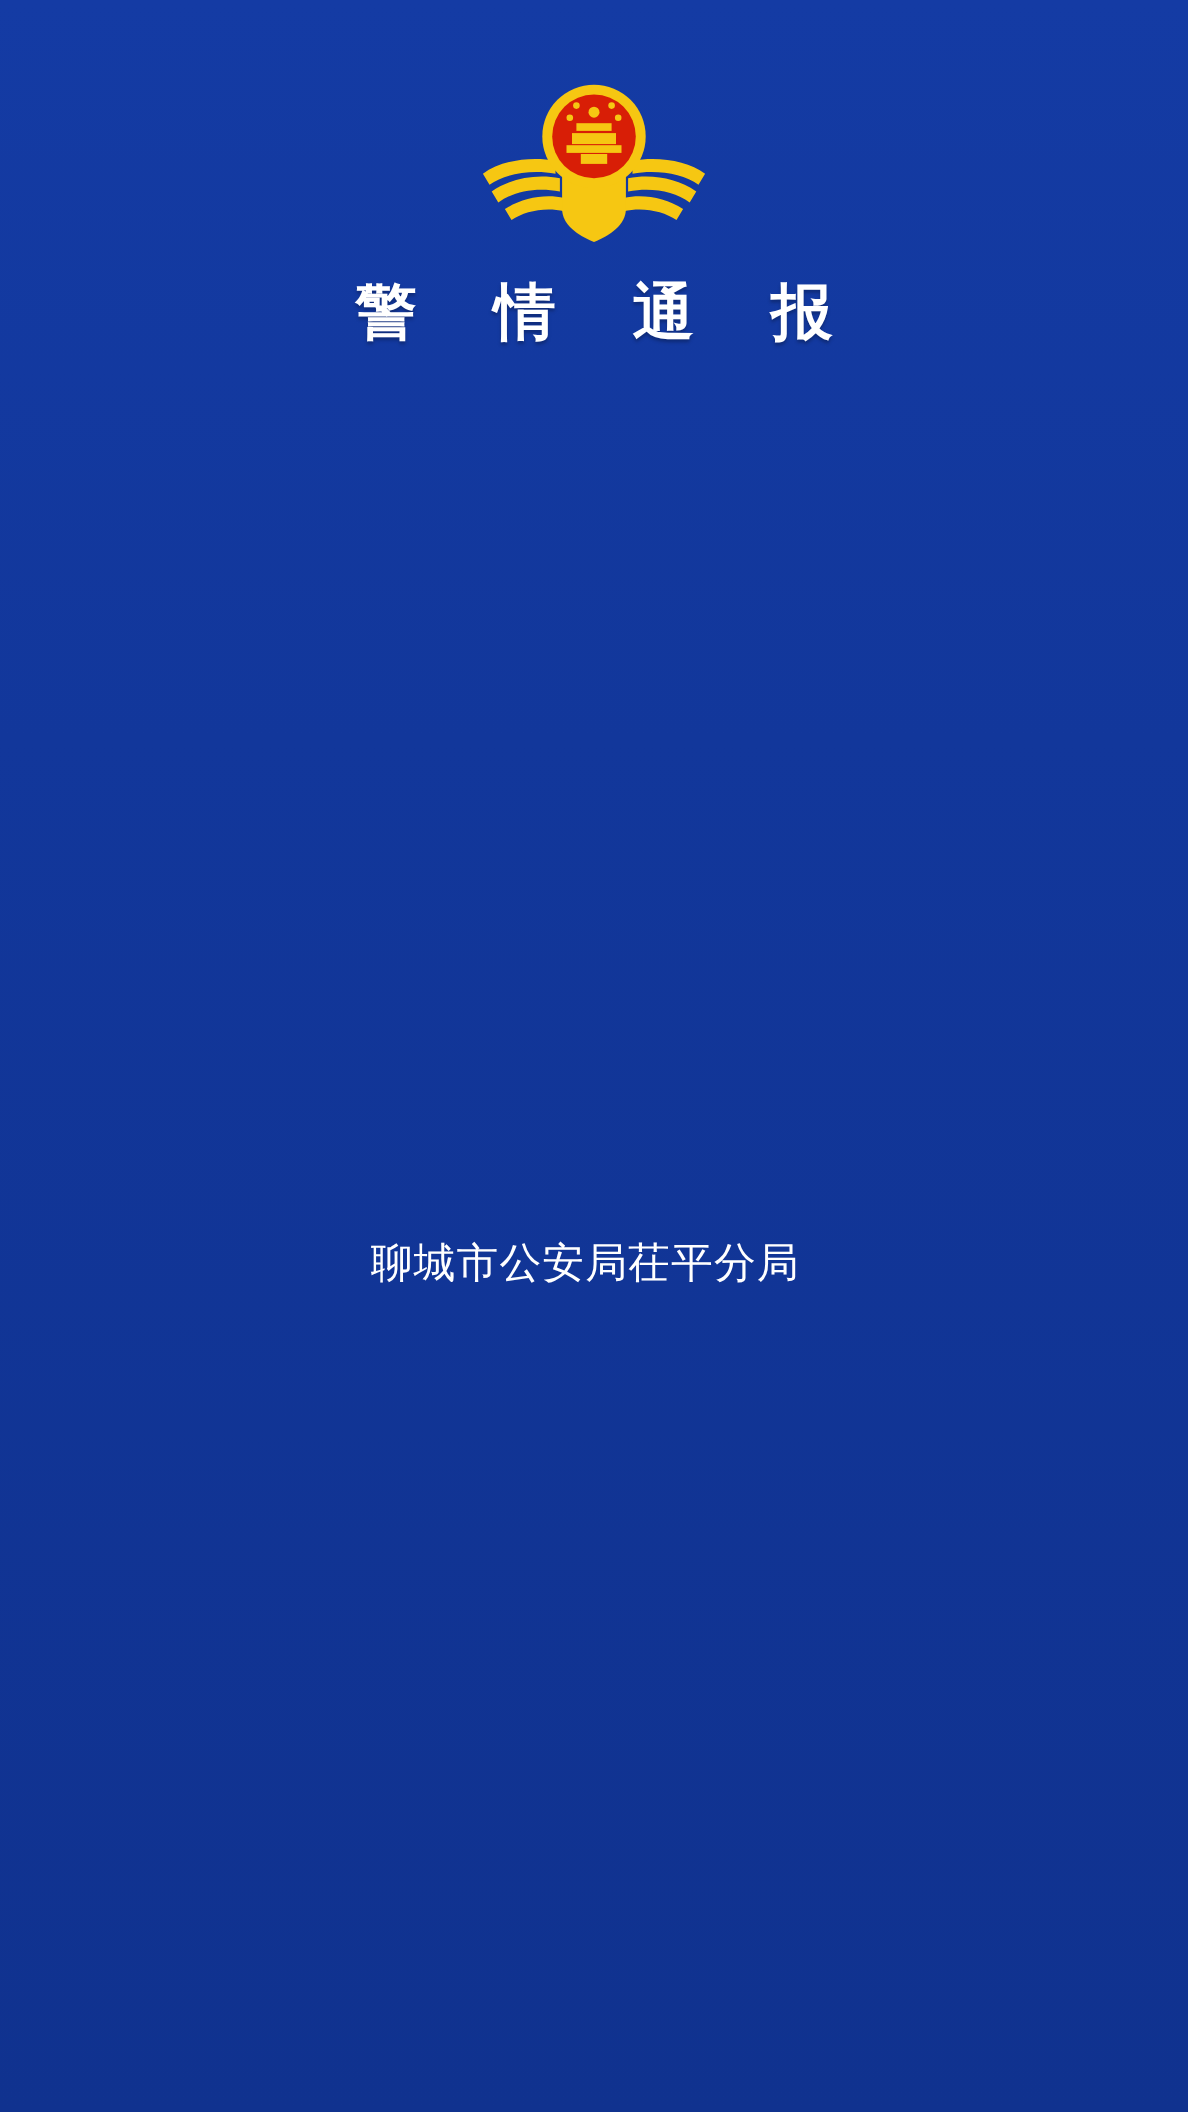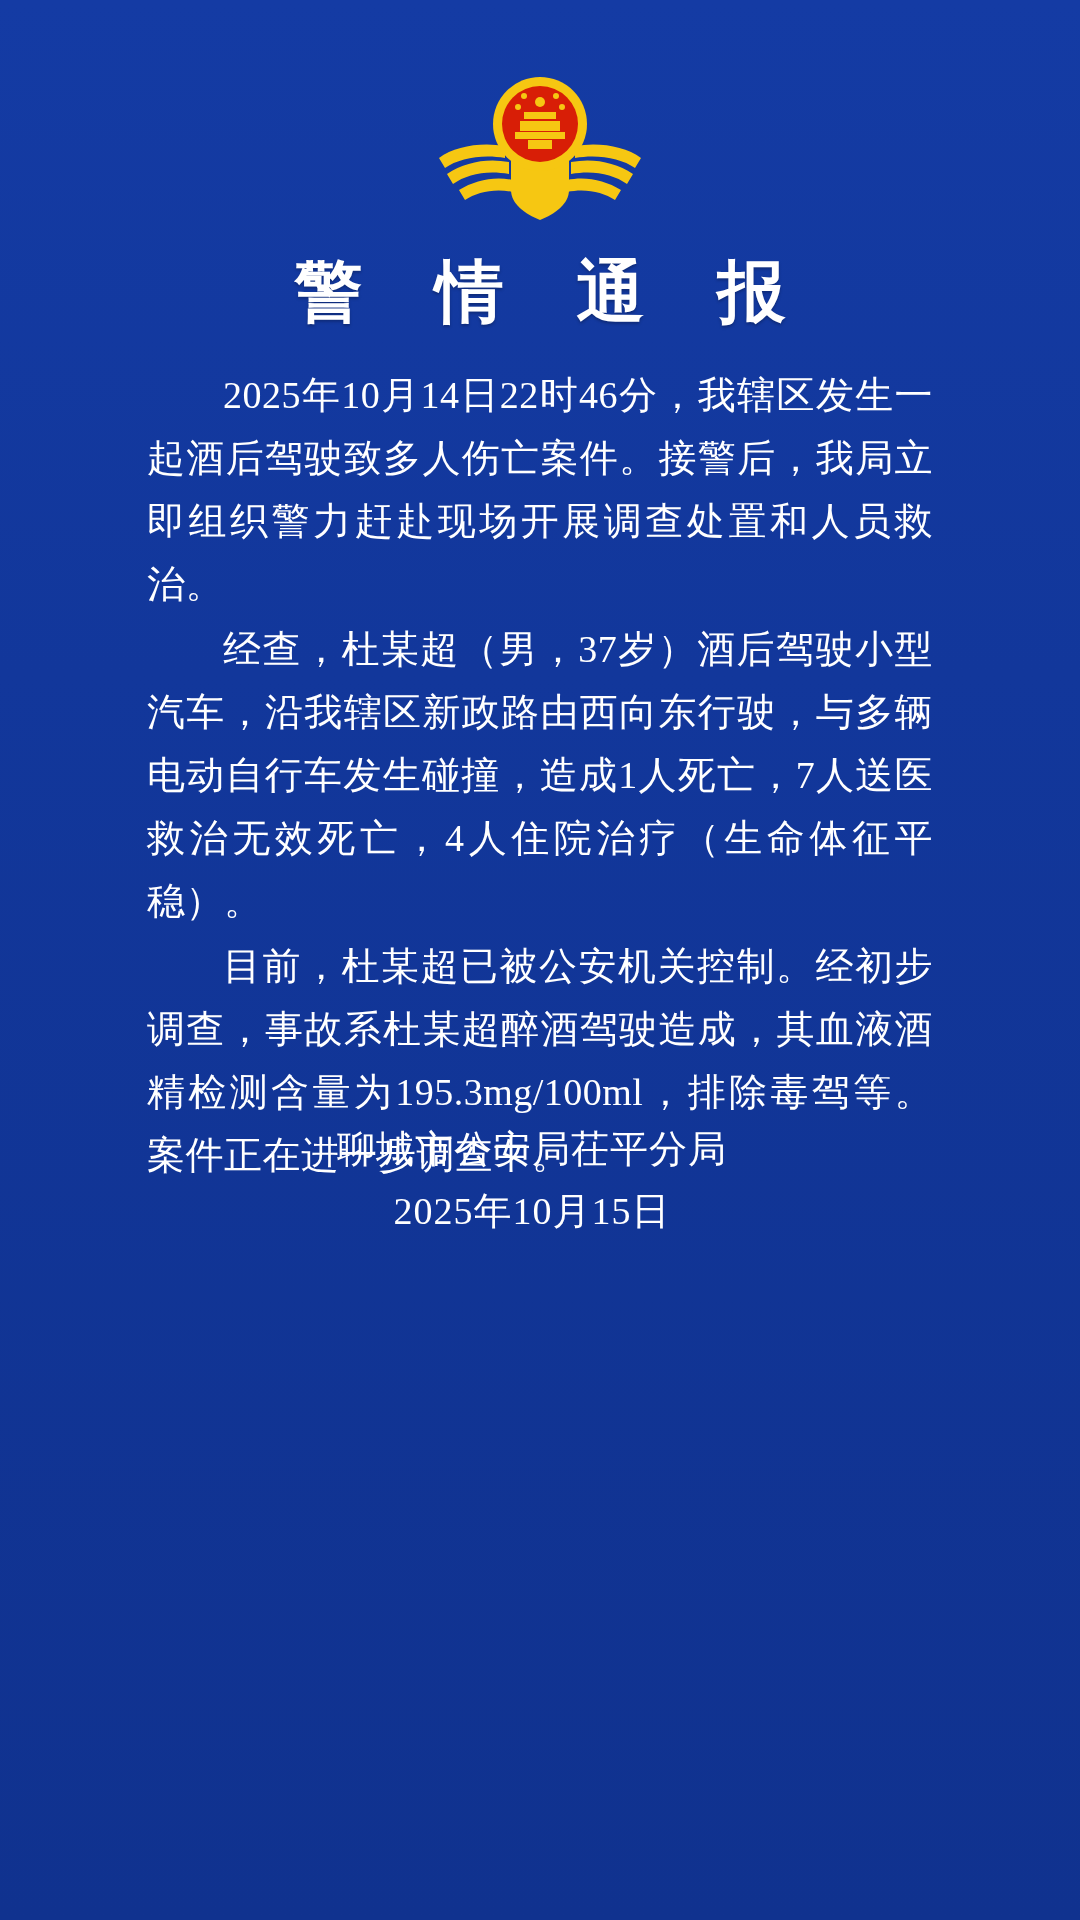--- a/index.html
+++ b/index.html
@@ -29,21 +29,21 @@
     margin-top: 62px;
     width: 230px;
     height: 165px;
     position: relative;
   }
   .emblem-wrap svg { display: block; width: 100%; height: 100%; }
 
   
   .title {
     margin-top: 28px;
-    font-size: 68px;
+    font-size: 56px;
     letter-spacing: 28px;
     text-indent: 28px;
     font-weight: 700;
     line-height: 1.1;
     color: #ffffff;
     text-shadow: 0 2px 3px rgba(0,0,0,0.25);
     font-family: "Liberation Serif", "DejaVu Serif", serif;
   }
 
   
@@ -107,24 +107,18 @@
         <circle cx="93" cy="45" r="3"></circle>
         <circle cx="137" cy="45" r="3"></circle>
       </g>
 
       <rect x="86" y="126" width="58" height="8" fill="#d81e06" opacity="0.0"></rect>
     </svg>
   </div>
 
   <div class="title">警 情 通 报</div>
 
-  <div class="body-text">
-    <p>2025年10月14日22时46分，我辖区发生一起酒后驾驶致多人伤亡案件。接警后，我局立即组织警力赶赴现场开展调查处置和人员救治。</p>
-    <p>经查，杜某超（男，37岁）酒后驾驶小型汽车，沿我辖区新政路由西向东行驶，与多辆电动自行车发生碰撞，造成1人死亡，7人送医救治无效死亡，4人住院治疗（生命体征平稳）。</p>
-    <p>目前，杜某超已被公安机关控制。经初步调查，事故系杜某超醉酒驾驶造成，其血液酒精检测含量为195.3mg/100ml，排除毒驾等。案件正在进一步调查中。</p>
-  </div>
 
   <div class="signature">
     <div>聊城市公安局茌平分局</div>
-    <div>2025年10月15日</div>
   </div>
 
 </div>
 
 </body></html>

